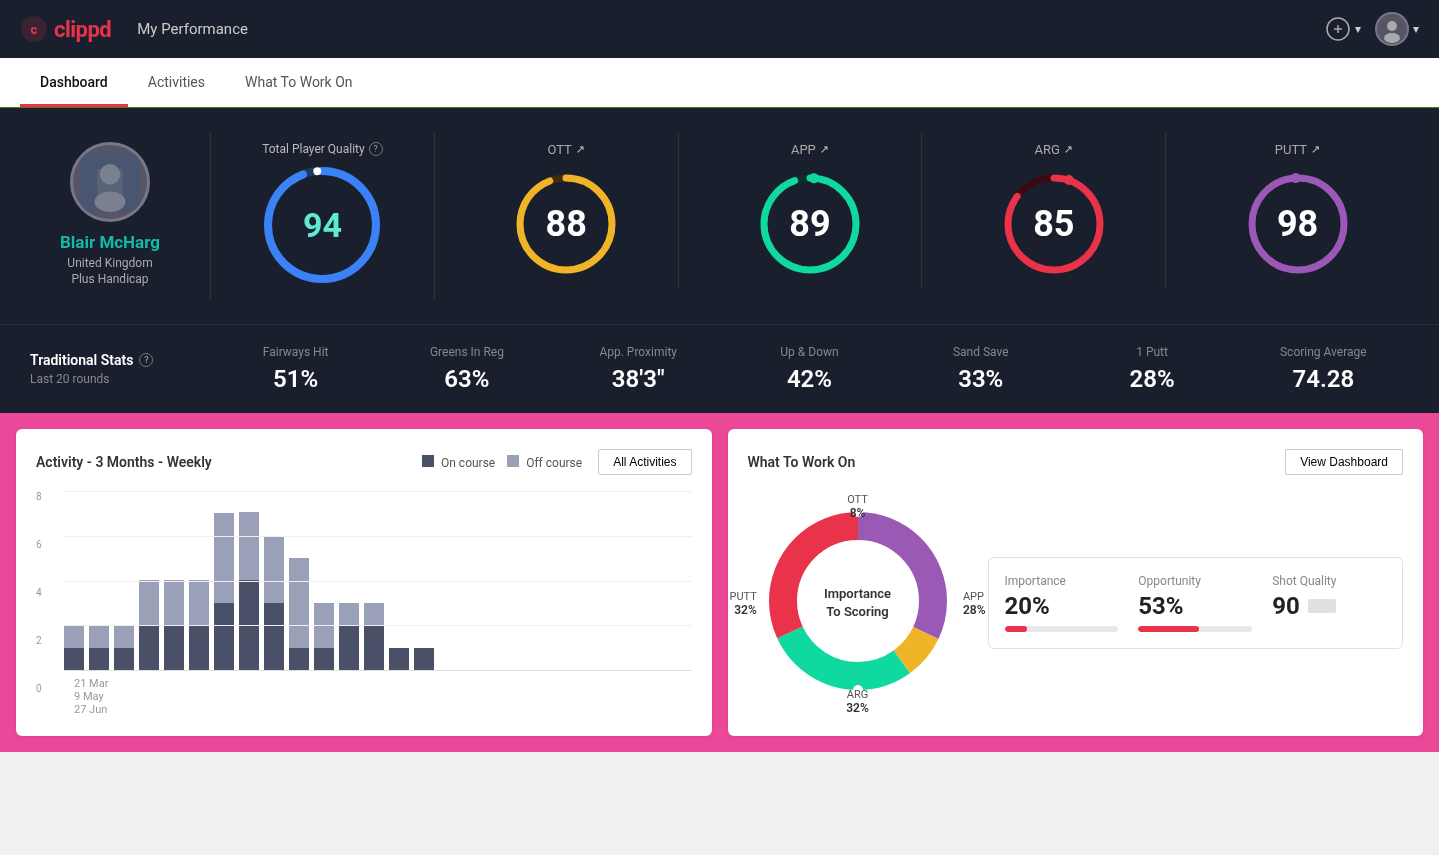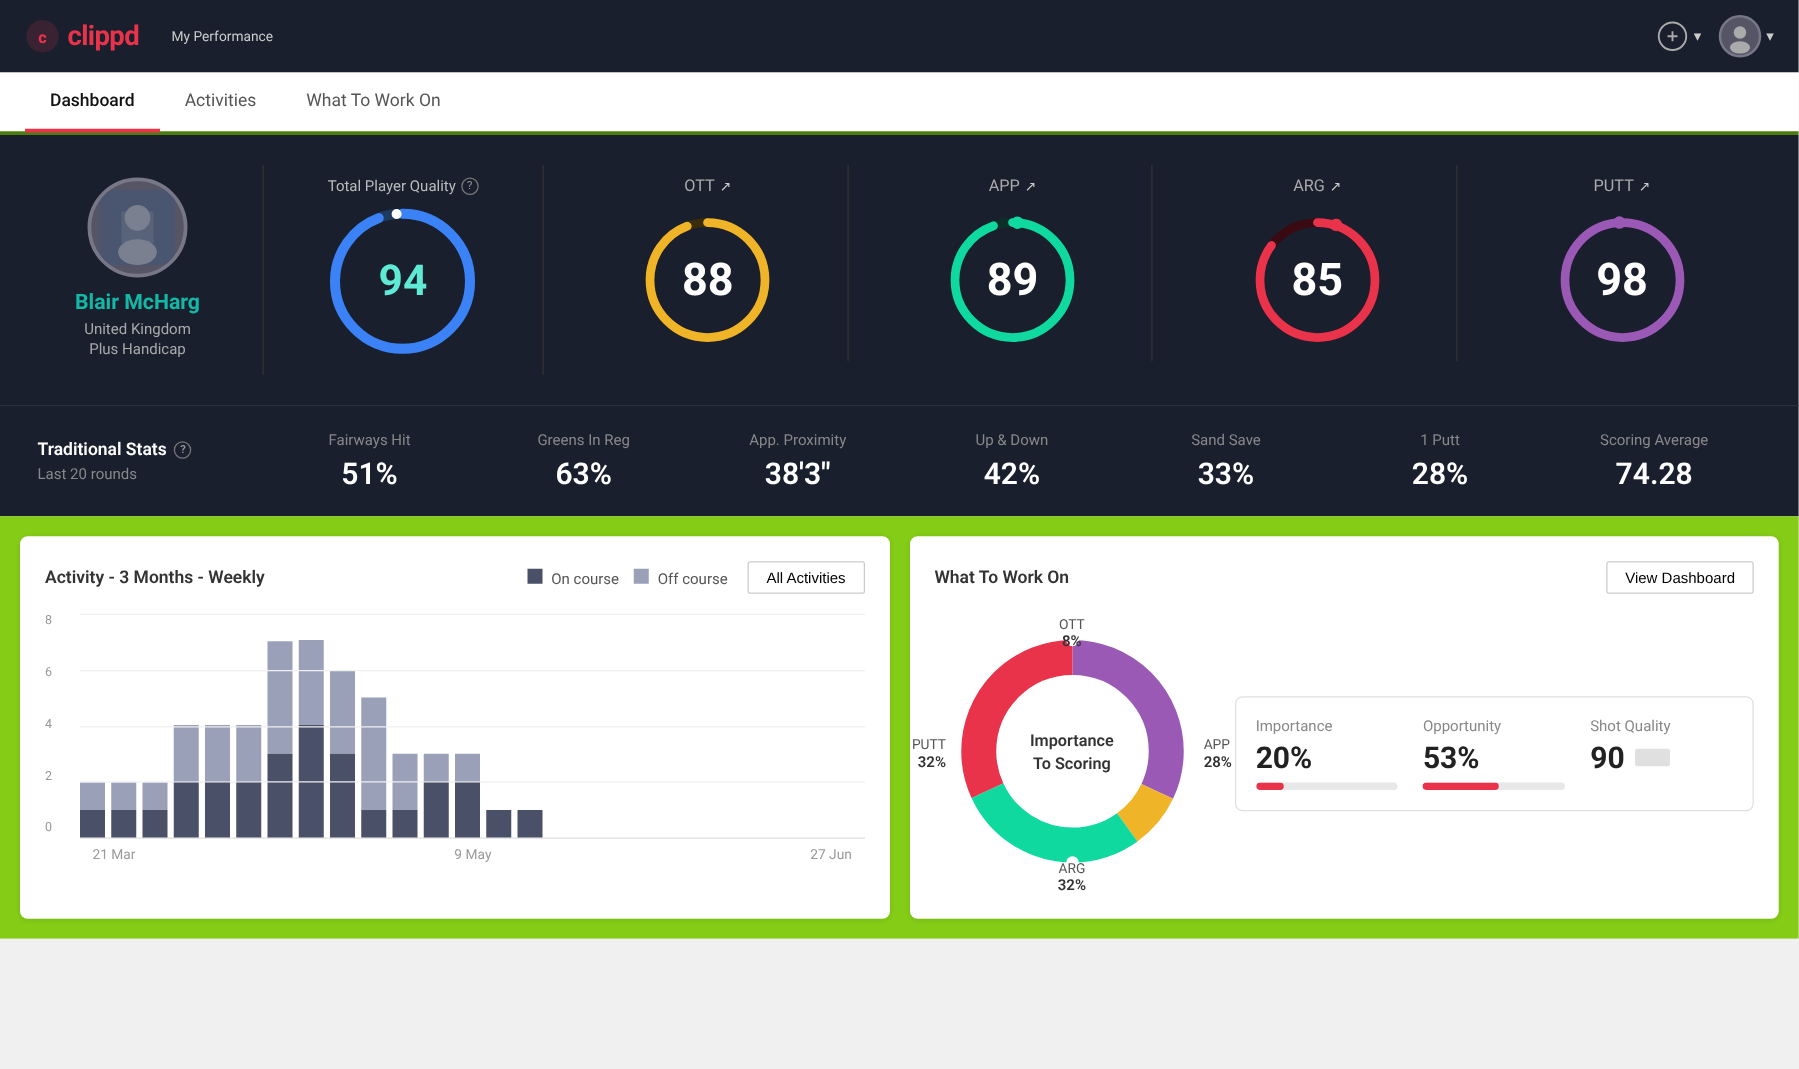--- a/index.html
+++ b/index.html
@@ -9,34 +9,34 @@
     .top-nav {
       background: #1a1f2e;
       display: flex;
       align-items: center;
       padding: 0 20px;
       height: 58px;
       justify-content: space-between;
     }
     .logo { display: flex; align-items: center; gap: 6px; }
     .logo-text { color: #e8334a; font-size: 22px; font-weight: 700; letter-spacing: -0.5px; }
-    .nav-title { color: #ccc; font-size: 11px; margin-left: 20px; }
+    .nav-title { color: #ccc; font-size: 15px; margin-left: 20px; }
     .nav-right { display: flex; align-items: center; gap: 14px; }
     .add-btn { color: #ccc; font-size: 22px; cursor: pointer; display: flex; align-items: center; gap: 4px; }
     .avatar-btn { display: flex; align-items: center; gap: 4px; cursor: pointer; }
     .avatar-circle { width: 34px; height: 34px; border-radius: 50%; background: #556; border: 2px solid #778; overflow: hidden; display: flex; align-items: center; justify-content: center; color: #fff; font-size: 13px; }
     .chevron { color: #ccc; font-size: 12px; }
 
     
     .tabs-bar {
       background: #fff;
       display: flex;
       align-items: center;
       padding: 0 20px;
-      border-bottom: 3px solid #4d7c0f;
+      border-bottom: 1px solid #4d7c0f;
       height: 50px;
     }
     .tab {
       padding: 14px 20px;
       font-size: 14px;
       color: #555;
       cursor: pointer;
       border-bottom: 3px solid transparent;
       margin-bottom: -1px;
     }
@@ -82,21 +82,21 @@
       gap: 0;
     }
     .trad-label-col { min-width: 180px; }
     .trad-title { color: #fff; font-size: 14px; font-weight: 600; display: flex; align-items: center; gap: 6px; }
     .trad-sub { color: #888; font-size: 12px; margin-top: 4px; }
     .trad-stat { flex: 1; text-align: center; }
     .trad-stat-name { color: #888; font-size: 12px; margin-bottom: 6px; }
     .trad-stat-val { color: #fff; font-size: 24px; font-weight: 600; }
 
     
-    .bottom-panels { display: flex; gap: 16px; padding: 16px; background: #84cc16; }
+    .bottom-panels { display: flex; gap: 16px; padding: 16px; background: #ec4899; }
     .panel { background: #fff; border-radius: 6px; box-shadow: 0 1px 4px rgba(0,0,0,0.1); flex: 1; padding: 20px; }
 
     
     .chart-header { display: flex; align-items: center; justify-content: space-between; margin-bottom: 16px; }
     .chart-title { font-size: 14px; font-weight: 600; color: #333; }
     .chart-legend { display: flex; align-items: center; gap: 12px; font-size: 12px; color: #555; }
     .legend-dot { width: 12px; height: 12px; display: inline-block; margin-right: 4px; }
     .all-btn { border: 1px solid #ccc; background: #fff; padding: 5px 14px; font-size: 12px; cursor: pointer; border-radius: 2px; }
 
     
@@ -378,21 +378,21 @@
         <div style="display:flex;flex-direction:column;align-items:center;">
           <div style="width:20px;height:0px;background:#9aa0b8;"></div>
           <div style="width:20px;height:22px;background:#4a5068;"></div>
         </div>
         <div style="display:flex;flex-direction:column;align-items:center;">
           <div style="width:20px;height:0px;background:#9aa0b8;"></div>
           <div style="width:20px;height:22px;background:#4a5068;"></div>
         </div>
       </div>
 
-      <div style="display:flex;justify-content:space-between;margin-top:6px;padding:0 10px;">
+      <div style="display:flex;justify-content:flex-start;margin-top:6px;padding:0 10px;flex-direction:column;">
         <span style="font-size:11px;color:#999;">21 Mar</span>
         <span style="font-size:11px;color:#999;">9 May</span>
         <span style="font-size:11px;color:#999;">27 Jun</span>
       </div>
     </div>
   </div>
 
   <div class="panel">
     <div class="wtw-header">
       <div class="wtw-title">What To Work On</div>

